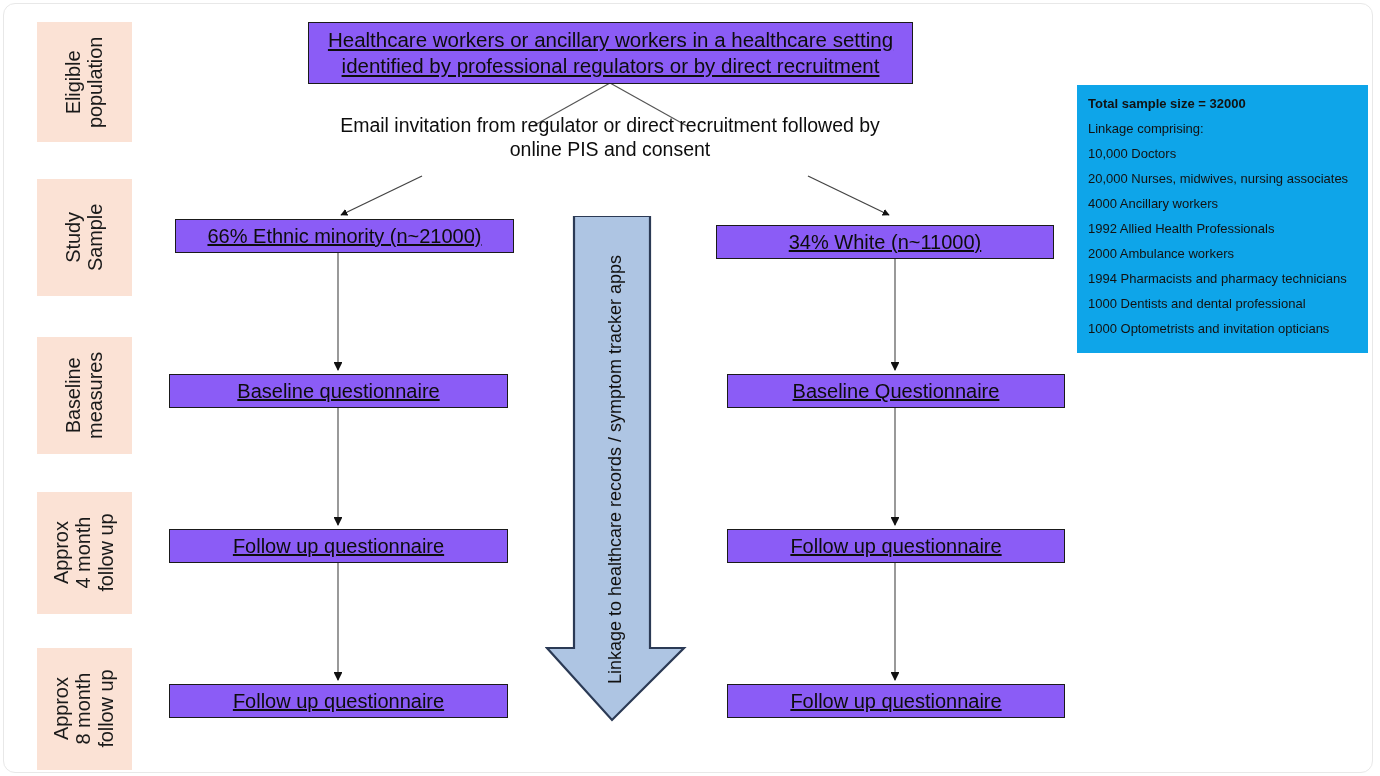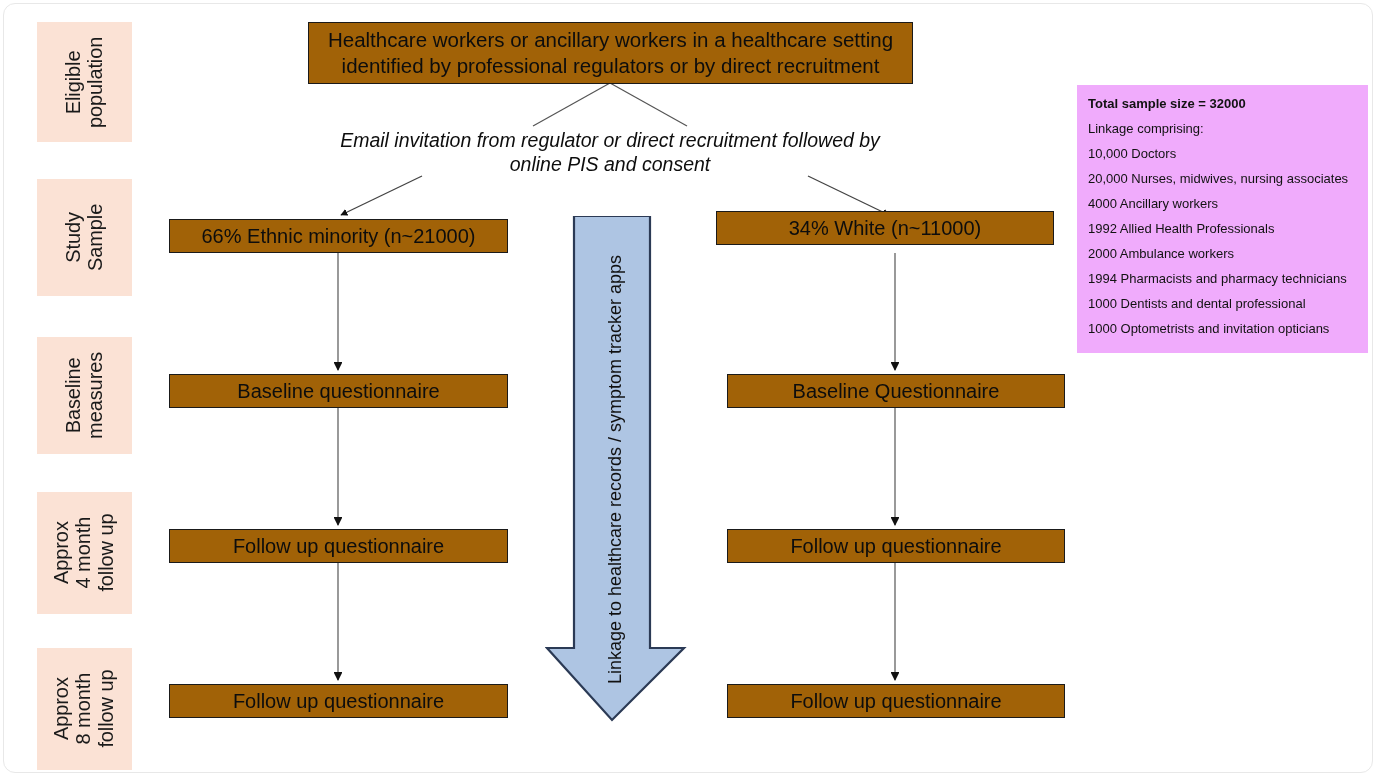--- a/index.html
+++ b/index.html
@@ -45,31 +45,32 @@
     text-align: center;
     font-size: 20px;
     line-height: 1.12;
     color: #1a1a1a;
     letter-spacing: -0.1px;
   }
 
   
   .flow-box {
     position: absolute;
-    background: #a16207;
+    background: #8b5cf6;
     border: 1.6px solid #1a1a1a;
     box-sizing: border-box;
     display: flex;
     align-items: center;
     justify-content: center;
     text-align: center;
     font-size: 20px;
     line-height: 1.2;
     color: #0d0d0d;
     padding: 2px 6px;
+    text-decoration: underline;
   }
   .flow-box.top-box {
     font-size: 20.5px;
     line-height: 1.28;
   }
 
   
   .caption {
     position: absolute;
     text-align: center;
@@ -115,21 +116,21 @@
     color: #111111;
   }
 
   
   .sample-panel {
     position: absolute;
     left: 1077px;
     top: 85px;
     width: 291px;
     height: 268px;
-    background: #f0abfc;
+    background: #0ea5e9;
     box-sizing: border-box;
     padding: 12px 10px 10px 11px;
   }
   .sample-panel .line {
     font-size: 13px;
     line-height: 1.0;
     color: #121212;
     margin-bottom: 12px;
     white-space: nowrap;
   }
@@ -191,41 +192,41 @@
 
     <line x1="895" y1="253" x2="895" y2="370" stroke="#808080" stroke-width="1.6" marker-end="url(#ah-dark)"></line>
     <line x1="895" y1="408" x2="895" y2="525" stroke="#808080" stroke-width="1.6" marker-end="url(#ah-dark)"></line>
     <line x1="895" y1="563" x2="895" y2="680" stroke="#808080" stroke-width="1.6" marker-end="url(#ah-dark)"></line>
   </svg>
 
   <div class="flow-box top-box" style="left:308px; top:22px; width:605px; height:62px;">
     <span>Healthcare workers or ancillary workers in a healthcare setting identified by professional regulators or by direct recruitment</span>
   </div>
 
-  <div class="caption" style="left:316px; top:129px; width:588px;font-style:italic;">
+  <div class="caption" style="left:316px; top:114px; width:588px;">
     <span>Email invitation from regulator or direct recruitment followed by online PIS and consent</span>
   </div>
 
-  <div class="flow-box" style="left:169px; top:219px; width:339px; height:34px;">
+  <div class="flow-box" style="left:175px; top:219px; width:339px; height:34px;">
     <span>66% Ethnic minority (n~21000)</span>
   </div>
 
   <div class="flow-box" style="left:169px; top:374px; width:339px; height:34px;">
     <span>Baseline questionnaire</span>
   </div>
 
   <div class="flow-box" style="left:169px; top:529px; width:339px; height:34px;">
     <span>Follow up questionnaire</span>
   </div>
 
   <div class="flow-box" style="left:169px; top:684px; width:339px; height:34px;">
     <span>Follow up questionnaire</span>
   </div>
 
-  <div class="flow-box" style="left:716px; top:211px; width:338px; height:34px;">
+  <div class="flow-box" style="left:716px; top:225px; width:338px; height:34px;">
     <span>34% White (n~11000)</span>
   </div>
 
   <div class="flow-box" style="left:727px; top:374px; width:338px; height:34px;">
     <span>Baseline Questionnaire</span>
   </div>
 
   <div class="flow-box" style="left:727px; top:529px; width:338px; height:34px;">
     <span>Follow up questionnaire</span>
   </div>

